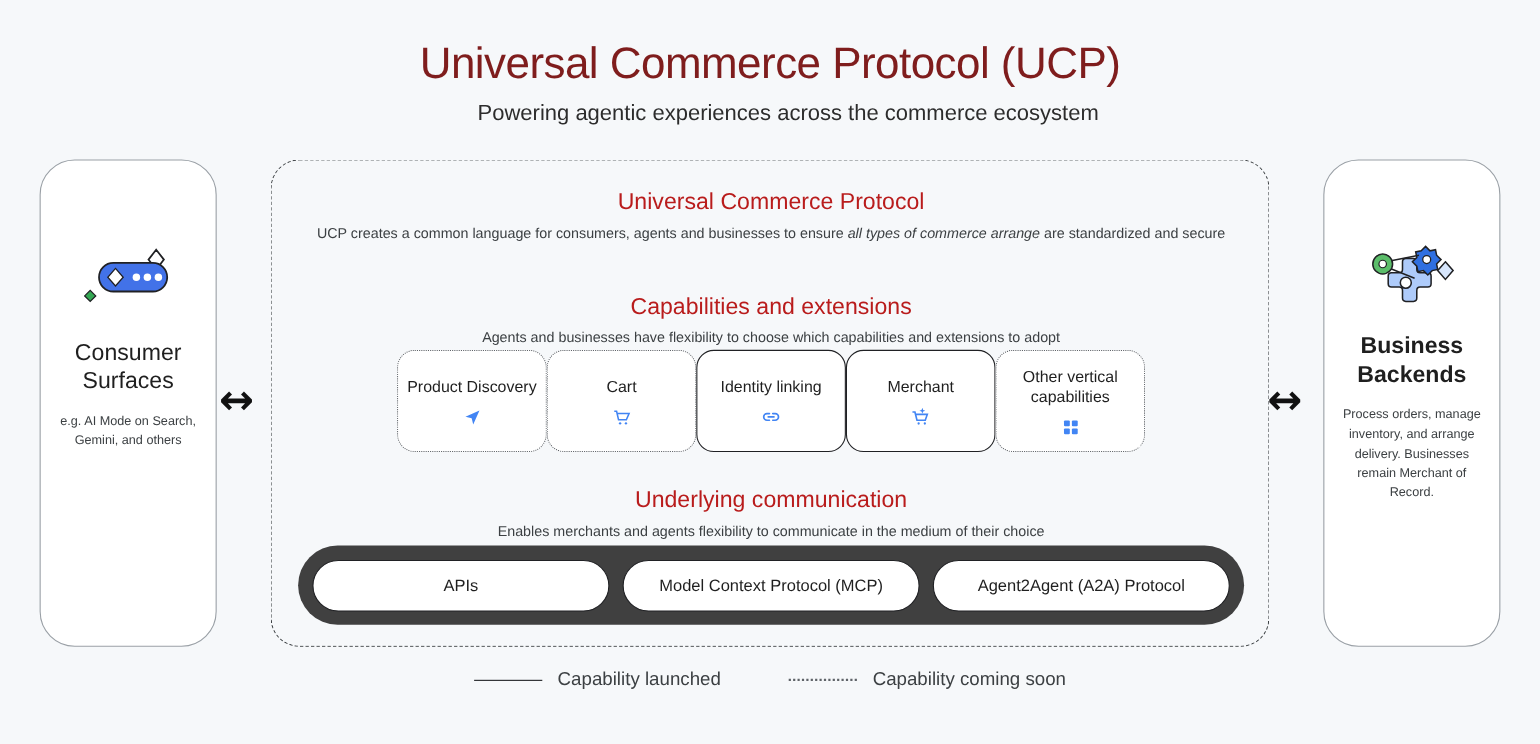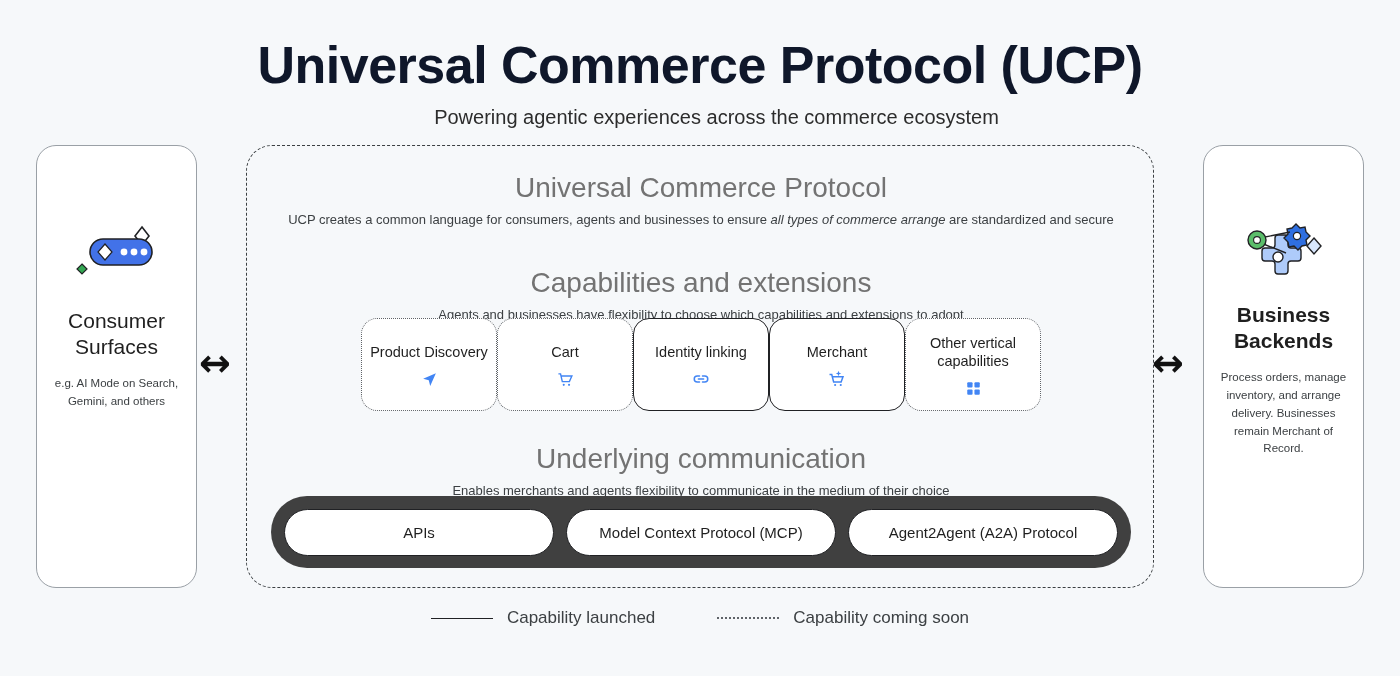--- a/index.html
+++ b/index.html
@@ -7,27 +7,27 @@
     width: 1400px; height: 676px;
     background: #f6f8fa;
     font-family: "Liberation Sans", sans-serif;
     color: #1f1f1f;
     overflow: hidden;
   }
   .page { position: relative; width: 1400px; height: 676px; }
 
   
   .header { position: absolute; top: 34px; left: 0; width: 1400px; text-align: center; }
-  .title { font-size: 52px; font-weight: 700; letter-spacing: -0.5px; color: #0f172a; line-height: 1.2; }
+  .title { font-size: 40px; font-weight: 400; letter-spacing: -0.5px; color: #7f1d1d; line-height: 1.2; }
   .subtitle { font-size: 20px; font-weight: 400; color: #2c2c2c; margin-top: 10px; margin-left: 33px; }
 
   
   .side-panel {
     position: absolute; top: 145px; width: 161px; height: 443px;
-    background: #ffffff; border: 1.5px solid #9aa0a6; border-radius: 20px;
+    background: #ffffff; border: 1.5px solid #9aa0a6; border-radius: 32px;
     display: flex; flex-direction: column; align-items: center;
   }
   .side-panel.left  { left: 36px; }
   .side-panel.right { left: 1203px; }
   .panel-icon { margin-top: 74px; height: 66px; display: flex; align-items: center; justify-content: center; }
   .side-panel.right .panel-icon { margin-top: 66px; }
   .panel-title {
     font-size: 21px; font-weight: 400; line-height: 1.22; text-align: center;
     color: #1f1f1f; margin-top: 22px; padding: 0 8px;
   }
@@ -46,21 +46,21 @@
   .arrow.right { left: 1152px; }
 
   
   .ucp-box {
     position: absolute; left: 246px; top: 145px; width: 908px; height: 443px;
     border: 1.6px dashed #3c4043; border-radius: 26px;
     background: transparent;
   }
 
   .section-head { text-align: center; }
-  .section-title { font-size: 28px; font-weight: 400; color: #737373; }
+  .section-title { font-size: 21px; font-weight: 400; color: #b91c1c; }
   .section-sub { font-size: 13px; color: #3c4043; line-height: 1.5; margin-top: 6px; }
   .section-sub em { font-style: italic; }
 
   .block-ucp { position: absolute; left: 0; top: 26px; width: 908px; }
   .block-cap  { position: absolute; left: 0; top: 121px; width: 908px; }
   .block-comm { position: absolute; left: 0; top: 297px; width: 908px; }
 
   
   .cards { position: absolute; left: 0; top: 172px; width: 908px; display: flex; justify-content: center; }
   .card {

